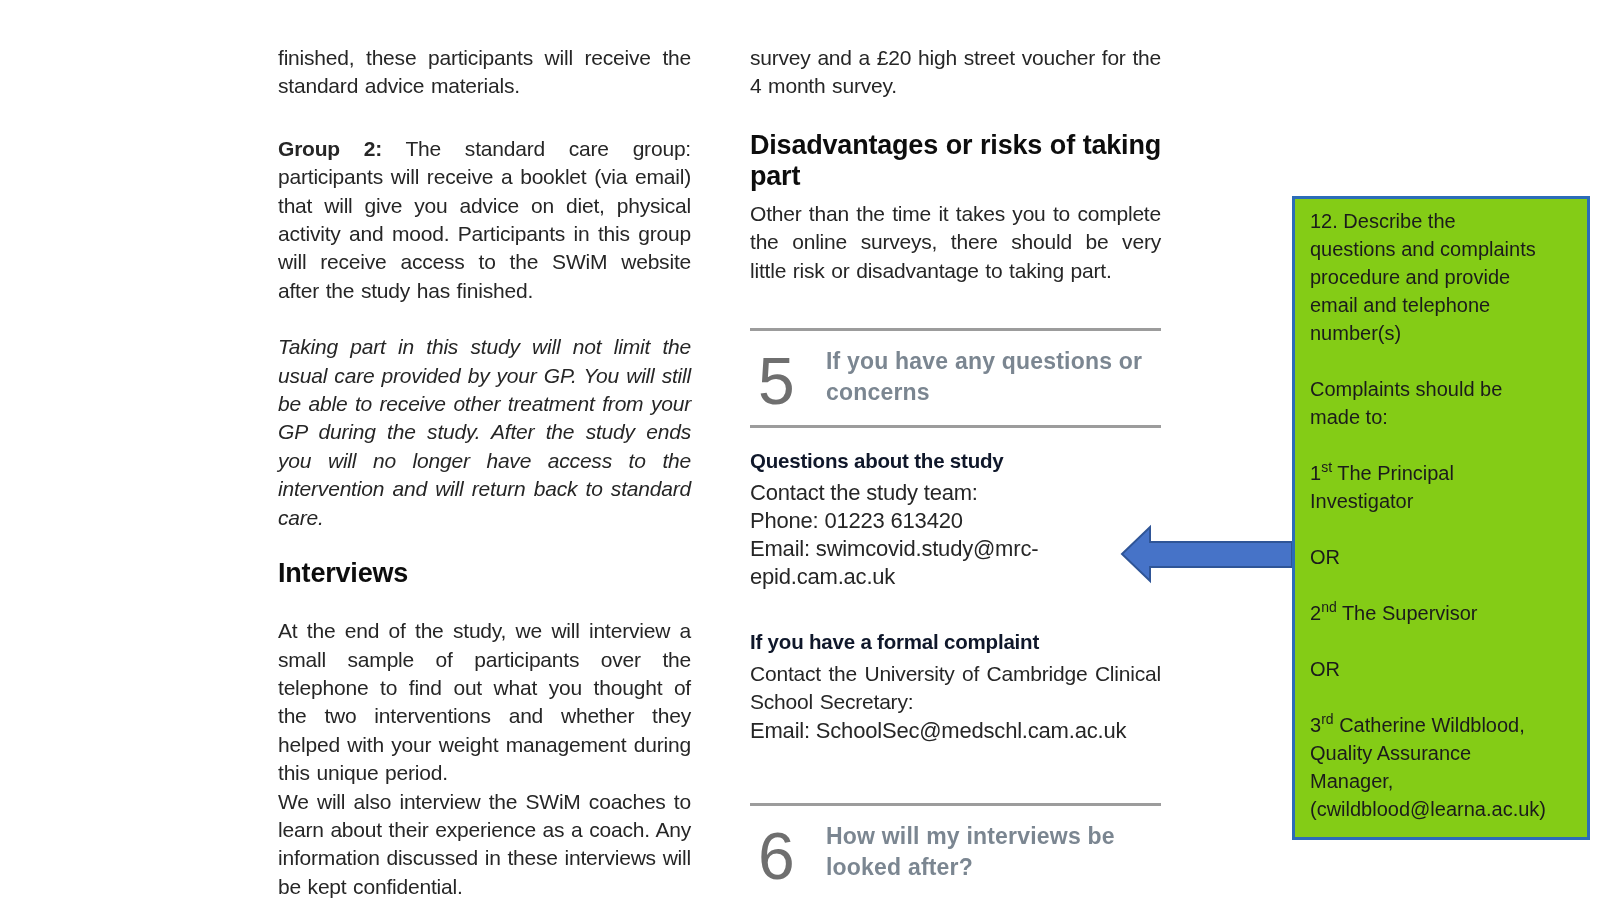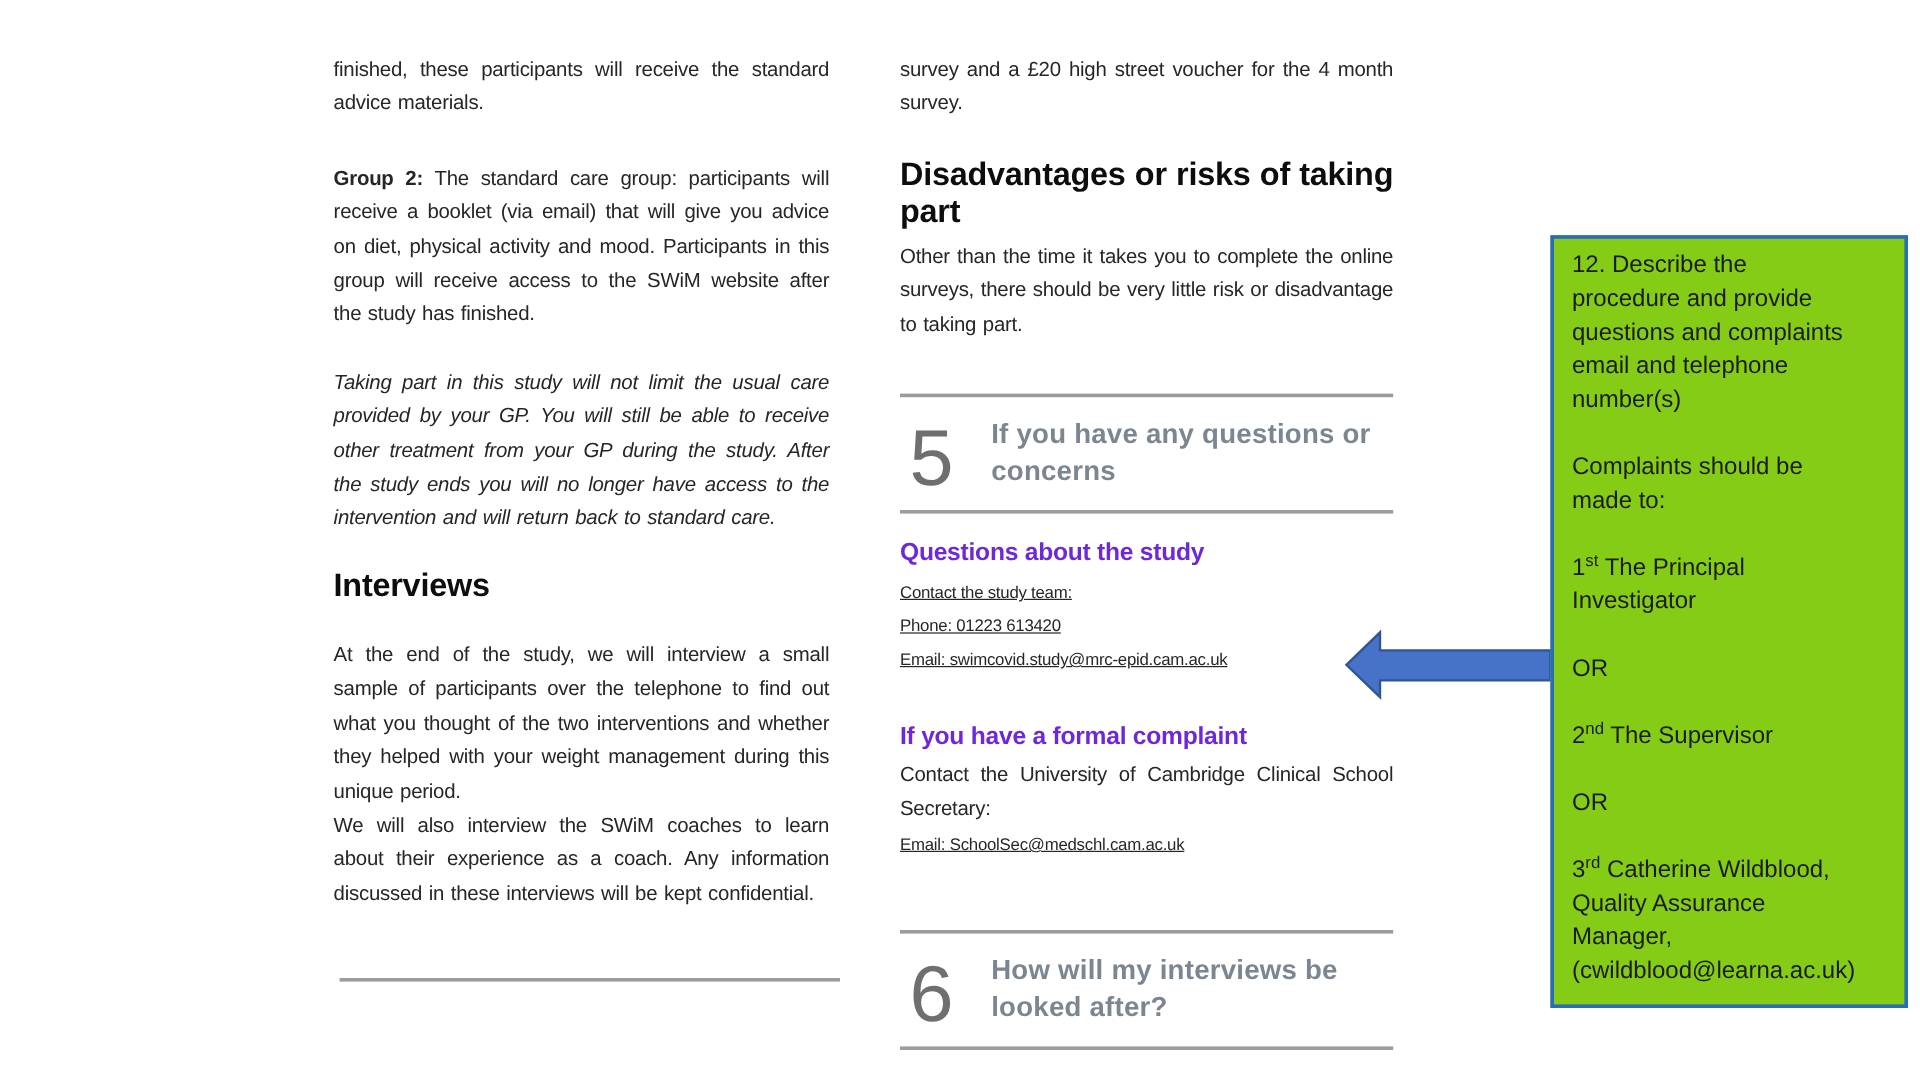--- a/index.html
+++ b/index.html
@@ -5,29 +5,29 @@
   * { margin:0; padding:0; box-sizing:border-box; }
   html,body { width:1600px; height:900px; background:#ffffff; overflow:hidden;
               font-family:"Liberation Sans", sans-serif; }
   .canvas { position:relative; width:1600px; height:900px; background:#ffffff; }
 
   
   .col { position:absolute; top:44px; }
   .col-left { left:278px; width:413px; }
   .col-mid  { left:750px; width:411px; }
 
-  .body { font-size:17px; line-height:28.4px; color:#262626; text-align:justify;
+  .body { font-size:21px; line-height:28.4px; color:#262626; text-align:justify;
           letter-spacing:-0.2px; word-spacing:1px; }
   .bold { font-weight:bold; }
   .emph { font-weight:normal; font-style:italic; }
 
   .h-black { font-size:27px; font-weight:bold; color:#0d0d0d; letter-spacing:-0.2px; }
   .jlast { text-align:justify; text-align-last:justify; }
-  .h3 { font-size:20.5px; font-weight:bold; color:#6d28d9; margin-bottom:6px; letter-spacing:-0.2px; }
-  .line { font-size:14px; line-height:28px; color:#262626; letter-spacing:-0.2px;text-decoration:underline; }
+  .h3 { font-size:20.5px; font-weight:bold; color:#0f172a; margin-bottom:6px; letter-spacing:-0.2px; }
+  .line { font-size:22px; line-height:28px; color:#262626; letter-spacing:-0.2px; }
 
   .mt-g2  { margin-top:34px; }
   .mt-it  { margin-top:28px; }
   .mt-int { margin-top:26px; }
   .mt-p3  { margin-top:28px; }
   .mt-dis { margin-top:29px; }
   .mt-disp{ margin-top:8px;  }
   .mt-r5  { margin-top:43px; }
   .mt-q   { margin-top:21px; }
   .mt-c   { margin-top:39px; }
@@ -95,22 +95,22 @@
     <div class="hrule"></div>
   </section>
 
   <svg class="arrow" viewBox="0 0 176 64" xmlns="http://www.w3.org/2000/svg">
     <polygon points="5,32 33,5 33,20 175,20 175,45 33,45 33,59" stroke="#2f5597" stroke-width="2" stroke-linejoin="miter" fill="#4673c8"></polygon>
   </svg>
 
   <aside class="ann-box" style="border-color: rgb(43, 108, 184);">
     <div>
         <div class="ab-line">12. Describe the</div>
+        <div class="ab-line">questions and complaints</div>
         <div class="ab-line">procedure and provide</div>
-        <div class="ab-line">questions and complaints</div>
         <div class="ab-line">email and telephone</div>
         <div class="ab-line">number(s)</div>
         <div class="ab-line"></div>
         <div class="ab-line">Complaints should be</div>
         <div class="ab-line">made to:</div>
         <div class="ab-line"></div>
         <div class="ab-line"><span>1</span><sup>st</sup><span> The Principal</span></div>
         <div class="ab-line">Investigator</div>
         <div class="ab-line"></div>
         <div class="ab-line">OR</div>

